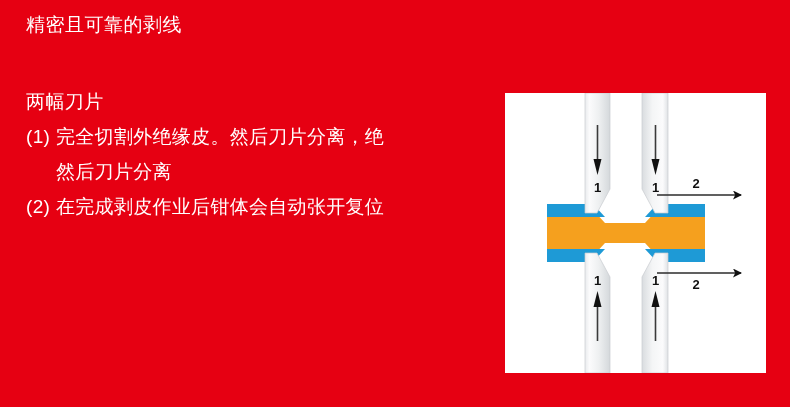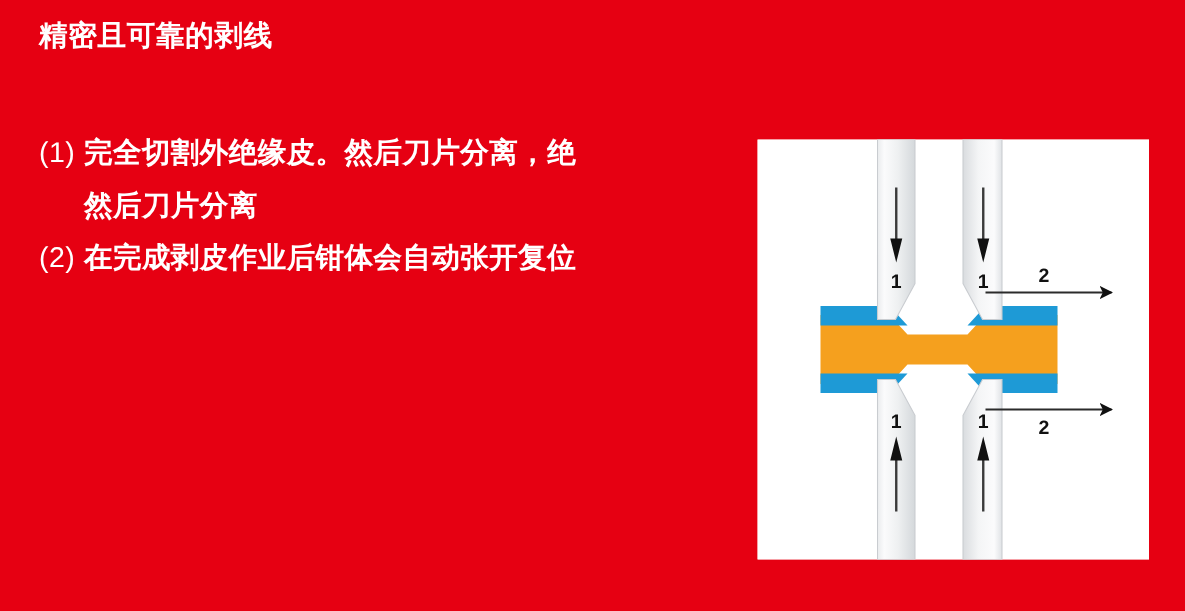--- a/index.html
+++ b/index.html
@@ -27,21 +27,21 @@
   .text-col {
     position: absolute;
     left: 26px;
     top: 12px;
     width: 470px;
   }
 
   .page-title {
     color: #ffffff;
     font-size: 19px;
-    font-weight: bold;
+    font-weight: normal;
     letter-spacing: 0.5px;
     line-height: 26px;
     margin: 0;
     padding: 0;
     white-space: nowrap;
   }
 
   .body-block {
     position: absolute;
     left: 26px;
@@ -65,21 +65,20 @@
     align-items: flex-start;
   }
 
   .list-marker {
     flex: 0 0 auto;
     width: 30px;
   }
 
   .list-text {
     flex: 1 1 auto;
-    font-weight: bold;
   }
 
   
   .diagram-panel {
     position: absolute;
     left: 505px;
     top: 93px;
     width: 261px;
     height: 280px;
     background: #ffffff;
@@ -95,20 +94,21 @@
 <body>
 
 <div id="root">
 
   <div class="text-col">
     <h1 class="page-title">精密且可靠的剥线</h1>
   </div>
 
   <div class="body-block">
 
+    <div class="lead-line">两幅刀片</div>
 
     <div class="list-item">
       <span class="list-marker">(1)</span>
       <span class="list-text">
         <span>完全切割外绝缘皮。然后刀片分离，绝</span>
       </span>
     </div>
 
     <div class="list-item">
       <span class="list-marker"></span>

